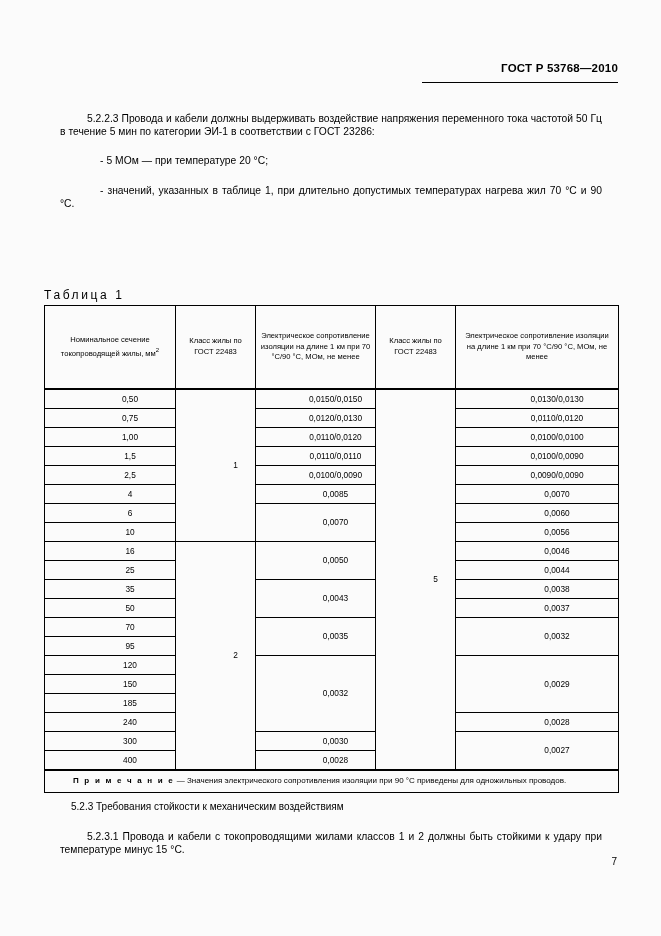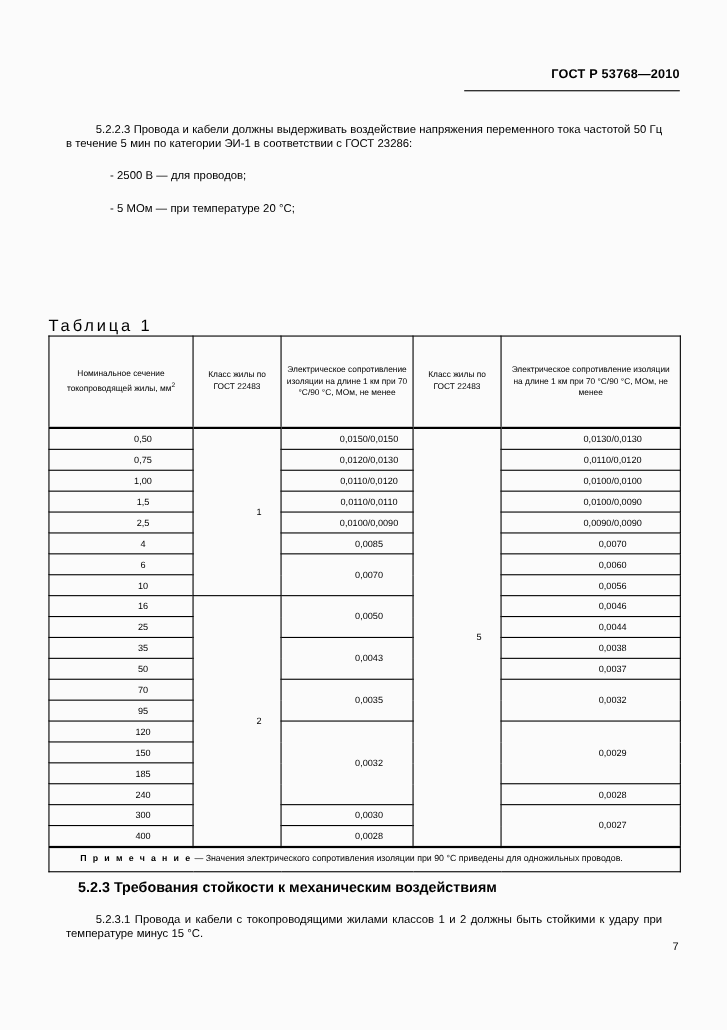--- a/index.html
+++ b/index.html
@@ -65,21 +65,21 @@
     word-spacing: 0.1px;
   }
   p.para.ind { text-indent: 27px; }
   p.para.sub { text-indent: 40px; }
 
   
   .tbl-caption {
     position: absolute;
     top: 288px;
     left: 0;
-    font-size: 15px;
+    font-size: 12px;
     letter-spacing: 2.6px;
   }
 
   
   table.gost {
     position: absolute;
     top: 305px;
     left: 0;
     width: 574px;
     border-collapse: collapse;
@@ -123,22 +123,22 @@
 
   
   .foot-block {
     position: absolute;
     top: 800px;
     left: 0;
     width: 574px;
   }
   .sec-head {
     margin: 0 0 1px 0;
-    font-size: 13px;
-    font-weight: bold;
+    font-size: 10px;
+    font-weight: normal;
     text-indent: 27px;
     line-height: 14px;
   }
   .page-num {
     position: absolute;
     top: 856px;
     right: 1px;
     font-size: 10px;
   }
 </style>
@@ -146,22 +146,22 @@
 <body>
 
 <div class="page">
   <div class="page-inner">
 
     <div class="doc-header">ГОСТ Р 53768—2010</div>
     <div class="header-rule"></div>
 
     <div class="body-block">
       <p class="para ind">5.2.2.3  Провода и кабели должны выдерживать воздействие напряжения переменного тока частотой 50 Гц в течение 5 мин по категории ЭИ-1 в соответствии с ГОСТ 23286:</p>
-      <p class="para sub">- 2500 В — для проводов;</p>
       <p class="para sub">- 5 МОм — при температуре 20 °С;</p>
+      <p class="para sub">- значений, указанных в таблице 1, при длительно допустимых температурах нагрева жил 70 °С и 90 °С.</p>
     </div>
 
     <div class="tbl-caption">Таблица  1</div>
 
     <table class="gost">
       <colgroup>
         <col style="width:131px">
         <col style="width:80px">
         <col style="width:120px">
         <col style="width:80px">

